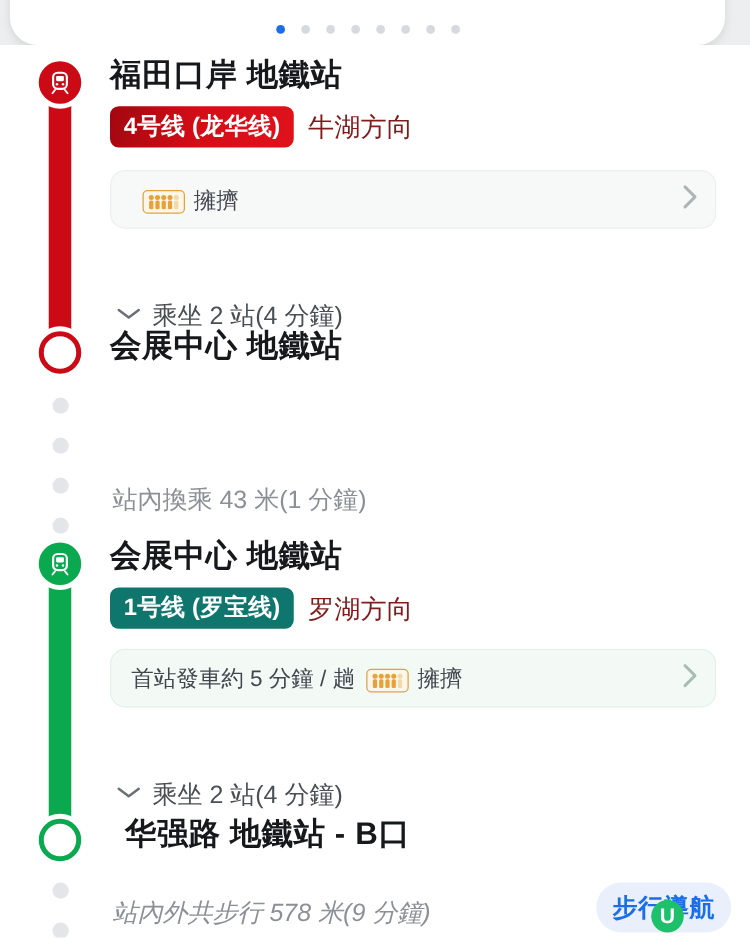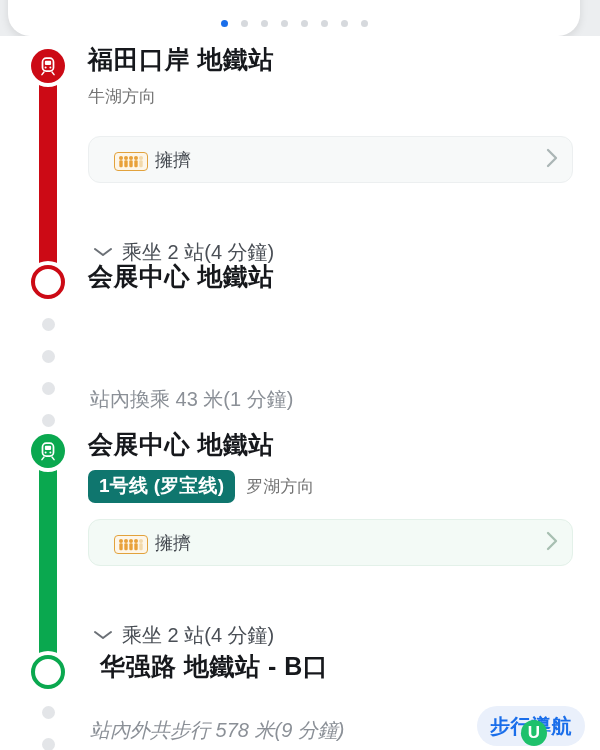--- a/index.html
+++ b/index.html
@@ -155,22 +155,22 @@
     font-weight: bold;
     letter-spacing: 0.2px;
   }
   .line-badge.red {
     background: linear-gradient(100deg, #a30710 0%, #d40d17 48%, #e0121c 100%);
   }
   .line-badge.green {
     background: #0f766e;
   }
   .line-direction {
-    font-size: 17px;
-    color: #737373;
+    font-size: 21px;
+    color: #7f1d1d;
   }
 
   
   .info-pill {
     position: relative;
     box-sizing: border-box;
     width: 485px;
     height: 47px;
     border-radius: 12px;
     display: flex;
@@ -333,20 +333,21 @@
         <div class="rail-dot"></div>
 
       </div>
     </div>
 
     <div class="content">
 
       <div class="station-title" style="position:absolute; top:7px; left:0;">福田口岸 地鐵站</div>
 
       <div class="line-row" style="position:absolute; top:49px; left:0;">
+        <span class="line-badge red">4号线 (龙华线)</span>
         <span class="line-direction">牛湖方向</span>
       </div>
 
       <div class="info-pill red-variant" style="position:absolute; top:100px; left:0;">
         <span class="crowd-icon">
           <svg width="27" height="13" viewBox="0 0 27 13" aria-hidden="true">
             <g fill="#e8a13a">
               <circle cx="3" cy="3" r="2"></circle>
                 <rect x="1.3" y="5.3" width="3.4" height="7" rx="1.2"></rect>
               <circle cx="8" cy="3" r="2"></circle>
@@ -384,20 +385,21 @@
       <div class="note-text" style="position:absolute; top:350px; left:2px;">站內換乘 43 米(1 分鐘)</div>
 
       <div class="station-title" style="position:absolute; top:392px; left:0;">会展中心 地鐵站</div>
 
       <div class="line-row" style="position:absolute; top:434px; left:0;">
         <span class="line-badge green">1号线 (罗宝线)</span>
         <span class="line-direction">罗湖方向</span>
       </div>
 
       <div class="info-pill green-variant" style="position:absolute; top:483px; left:0;">
+        <span class="info-text">首站發車約 5 分鐘 / 趟</span>
         <span class="crowd-icon">
           <svg width="27" height="13" viewBox="0 0 27 13" aria-hidden="true">
             <g fill="#e8a13a">
               <circle cx="3" cy="3" r="2"></circle>
                 <rect x="1.3" y="5.3" width="3.4" height="7" rx="1.2"></rect>
               <circle cx="8" cy="3" r="2"></circle>
                 <rect x="6.3" y="5.3" width="3.4" height="7" rx="1.2"></rect>
               <circle cx="13" cy="3" r="2"></circle>
                 <rect x="11.3" y="5.3" width="3.4" height="7" rx="1.2"></rect>
               <circle cx="18" cy="3" r="2"></circle>

